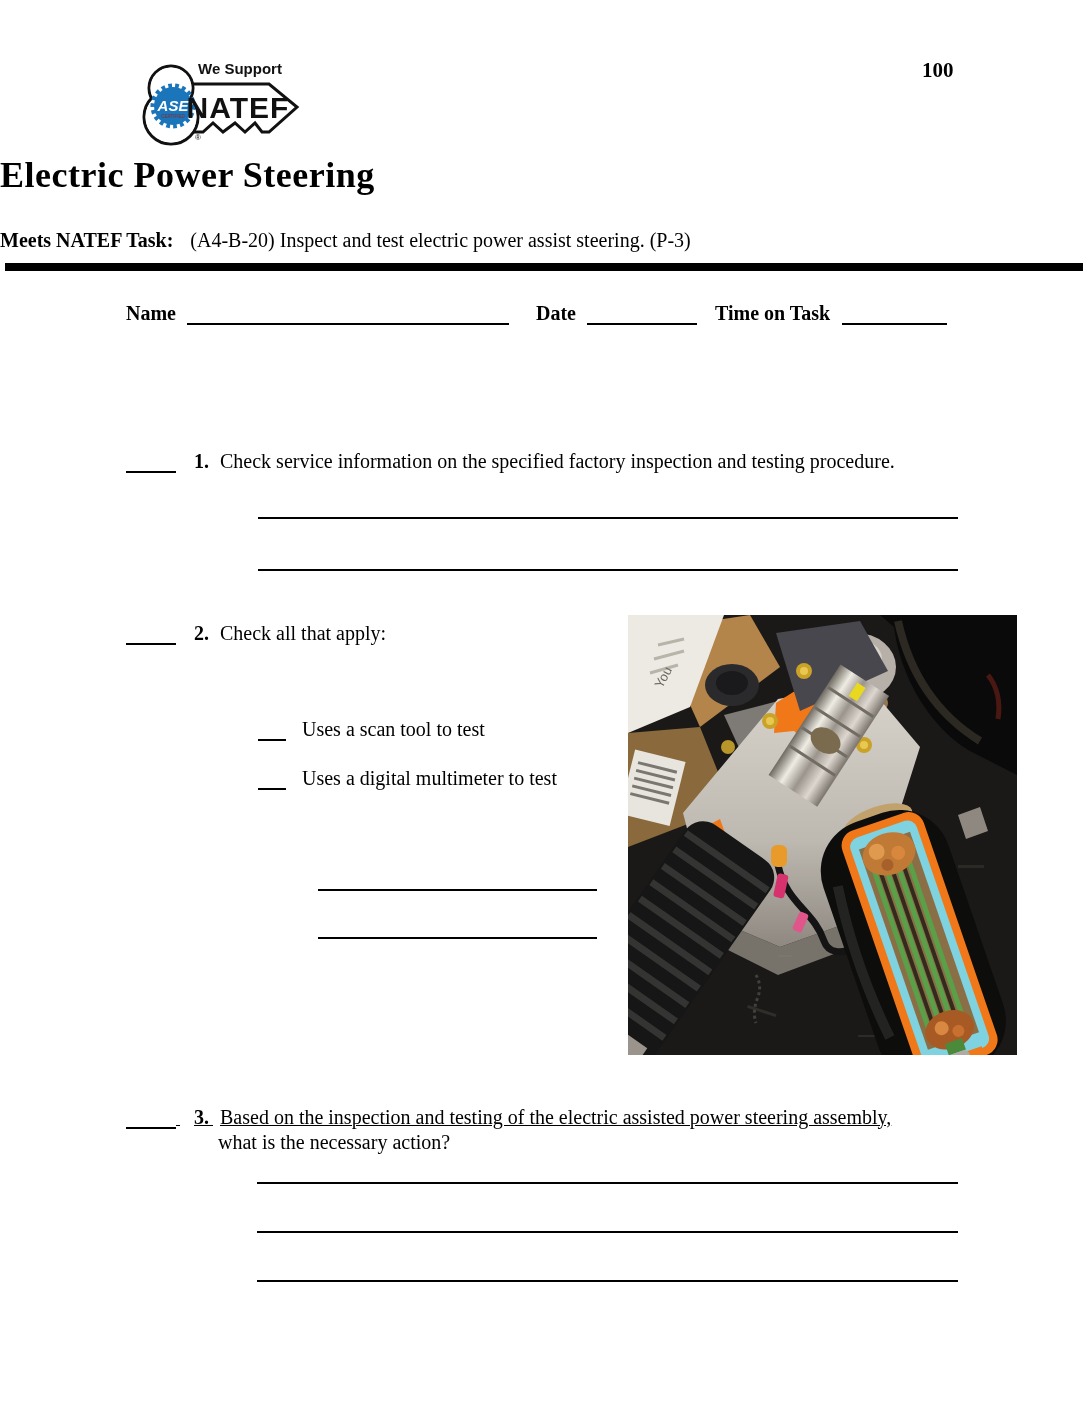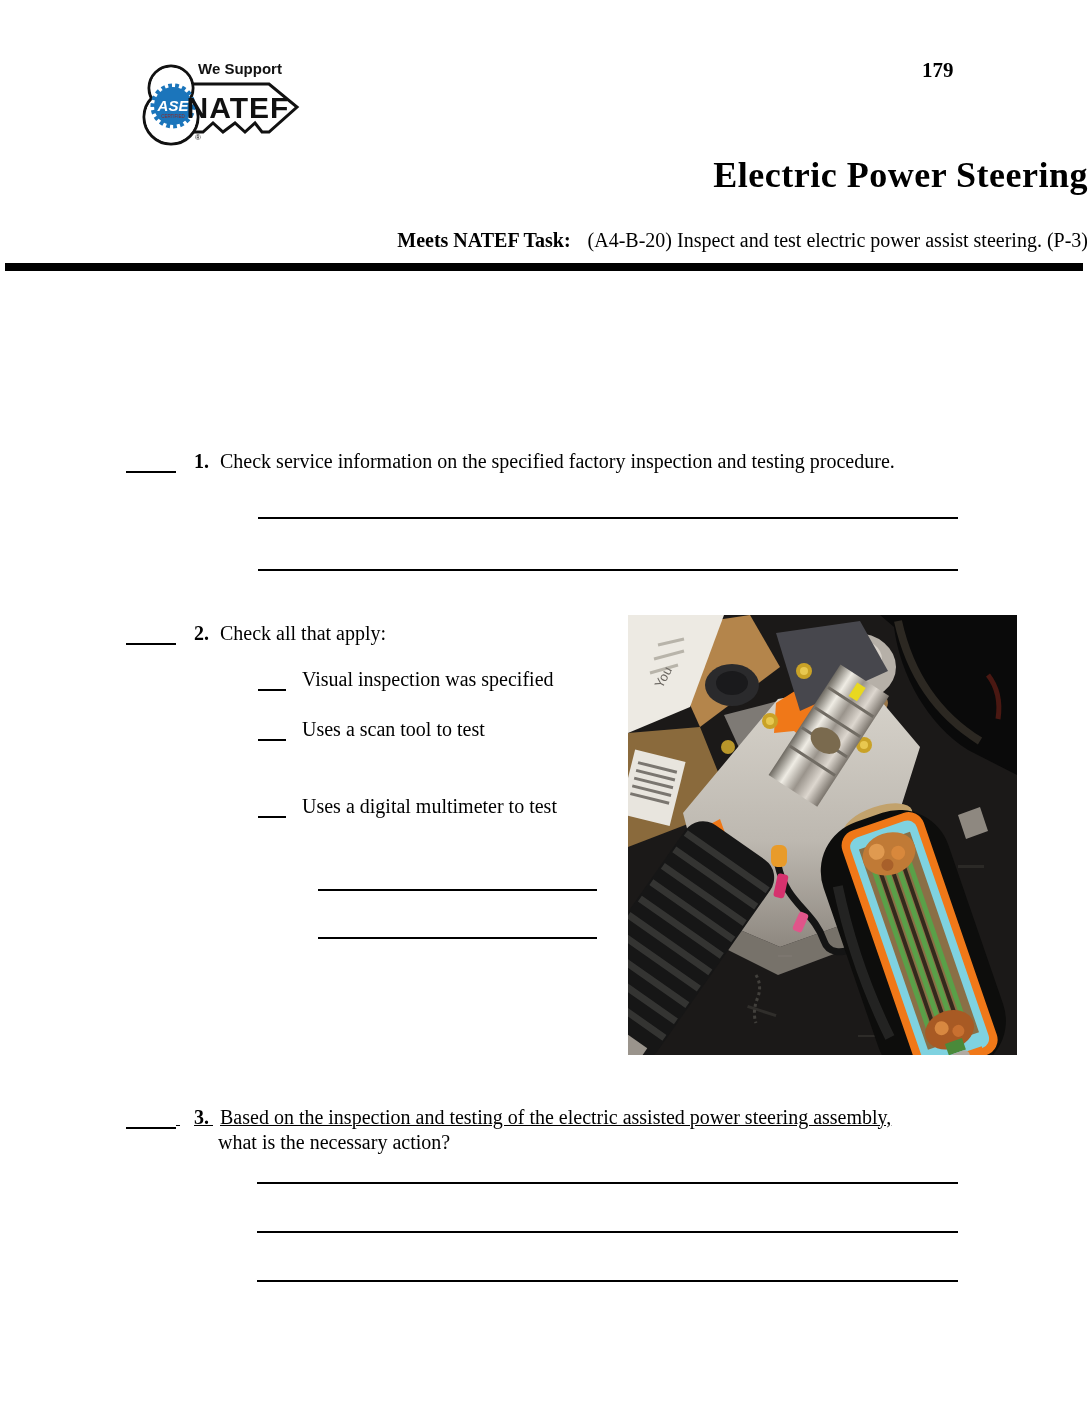--- a/index.html
+++ b/index.html
@@ -4,34 +4,34 @@
 <style>
   html,body{margin:0;padding:0;background:#fff;}
   #page{position:relative;width:1088px;height:1408px;background:#ffffff;
         font-family:"Liberation Serif", serif;color:#000;overflow:hidden;}
   .abs{position:absolute;white-space:nowrap;}
   .lbl{font-weight:bold;font-size:20px;}
   .txt{font-size:20px;}
   .num{font-weight:bold;font-size:20px;}
   .blank{display:inline-block;height:0;border-bottom:2px solid #000;vertical-align:-5px;}
   .ansline{position:absolute;height:0;border-top:2px solid #000;}
-  .centered{left:0;right:0;text-align:right;}
+  .centered{left:0;right:0;text-align:left;}
   #title{top:154px;font-size:36px;font-weight:bold;letter-spacing:.5px;}
   #subtitle{top:229px;font-size:20px;}
   #rule{position:absolute;left:5px;top:263px;width:1078px;height:8px;background:#000;}
   #pagenum{left:922px;top:58px;font-size:21px;font-weight:bold;}
   .evalnum{font-weight:bold;font-size:20px;margin-left:22px;}
   svg text{font-family:"Liberation Sans", sans-serif;}
 </style>
 </head>
 <body>
 
 <div id="page">
 
-  <div id="pagenum" class="abs">179</div>
+  <div id="pagenum" class="abs">100</div>
 
   <div class="abs" style="left:131px;top:54px;">
     <svg width="176" height="96" viewBox="0 0 176 96">
 
       <path d="M52,30 L138,30 L166,53 L138,78 L131,78 L124,69 L114,78 L104,69 L92,78 L82,69 L72,78 L52,78 Z" fill="#ffffff" stroke="#111" stroke-width="3"></path>
 
       <circle cx="40" cy="34" r="22" fill="#ffffff" stroke="#111" stroke-width="3"></circle>
       <circle cx="40" cy="63" r="27" fill="#ffffff" stroke="#111" stroke-width="3"></circle>
       <circle cx="40" cy="34" r="20.5" fill="#ffffff"></circle>
       <circle cx="40" cy="63" r="25.5" fill="#ffffff"></circle>
@@ -47,44 +47,48 @@
     </svg>
   </div>
 
   <div id="title" class="abs centered">Electric Power Steering</div>
   <div id="subtitle" class="abs centered">
     <span class="lbl">Meets NATEF Task:</span>
     <span class="txt" style="margin-left:12px;">(A4-B-20) Inspect and test electric power assist steering. (P-3)</span>
   </div>
   <div id="rule"></div>
 
+  <div class="abs" style="left:126px;top:302px;">
+    <span class="lbl">Name</span>
+    <span class="blank" style="width:322px;margin-left:7px;"></span>
+    <span class="lbl" style="margin-left:23px;">Date</span>
+    <span class="blank" style="width:110px;margin-left:7px;"></span>
+    <span class="lbl" style="margin-left:14px;">Time on Task</span>
+    <span class="blank" style="width:105px;margin-left:8px;"></span>
+  </div>
 
 
   <div class="abs" style="left:126px;top:450px;">
     <span class="blank" style="width:50px;"></span>
     <span class="num" style="margin-left:14px;">1.</span>
     <span class="txt" style="margin-left:7px;text-align:right;">Check service information on the specified factory inspection and testing procedure.</span>
   </div>
   <div class="ansline" style="left:258px;top:517px;width:700px;"></div>
   <div class="ansline" style="left:258px;top:569px;width:700px;"></div>
 
   <div class="abs" style="left:126px;top:622px;">
     <span class="blank" style="width:50px;"></span>
     <span class="num" style="margin-left:14px;">2.</span>
     <span class="txt" style="margin-left:7px;text-align:center;">Check all that apply:</span>
   </div>
-  <div class="abs" style="left:258px;top:668px;">
-    <span class="blank" style="width:28px;"></span>
-    <span class="txt" style="margin-left:12px;">Visual inspection was specified</span>
-  </div>
   <div class="abs" style="left:258px;top:718px;">
     <span class="blank" style="width:28px;"></span>
     <span class="txt" style="margin-left:12px;">Uses a scan tool to test</span>
   </div>
-  <div class="abs" style="left:258px;top:795px;">
+  <div class="abs" style="left:258px;top:767px;">
     <span class="blank" style="width:28px;"></span>
     <span class="txt" style="margin-left:12px;">Uses a digital multimeter to test</span>
   </div>
   <div class="ansline" style="left:318px;top:889px;width:279px;"></div>
   <div class="ansline" style="left:318px;top:937px;width:279px;"></div>
 
   <div class="abs" style="left:628px;top:615px;" aria-label="Cutaway electric power assist steering assembly with sectioned electric motor">
     <svg width="389" height="440" viewBox="0 0 389 440">
       <defs>
         <linearGradient id="steel" x1="0" y1="0" x2="1" y2="0">

